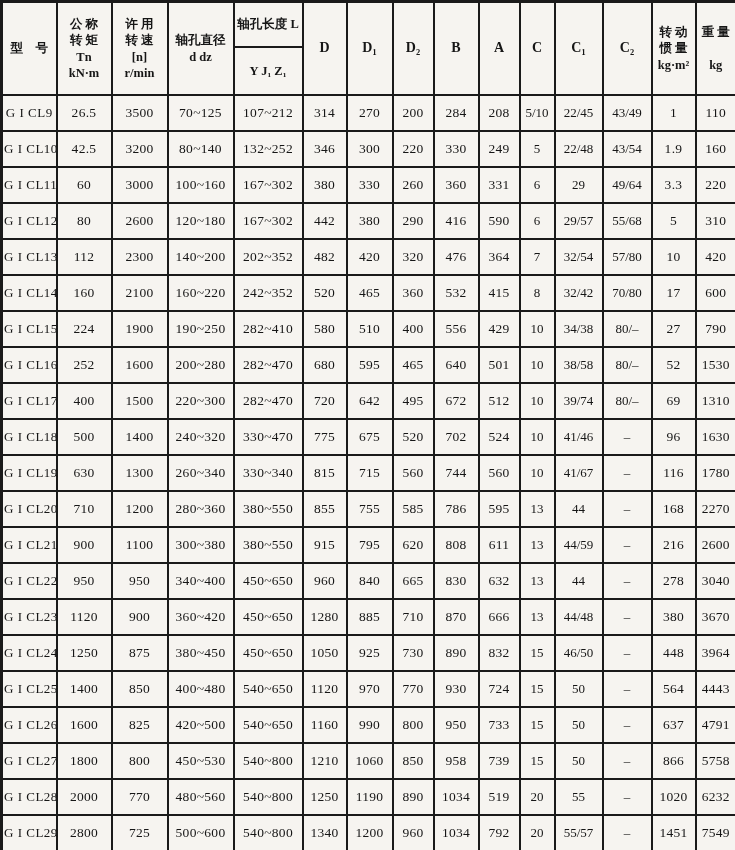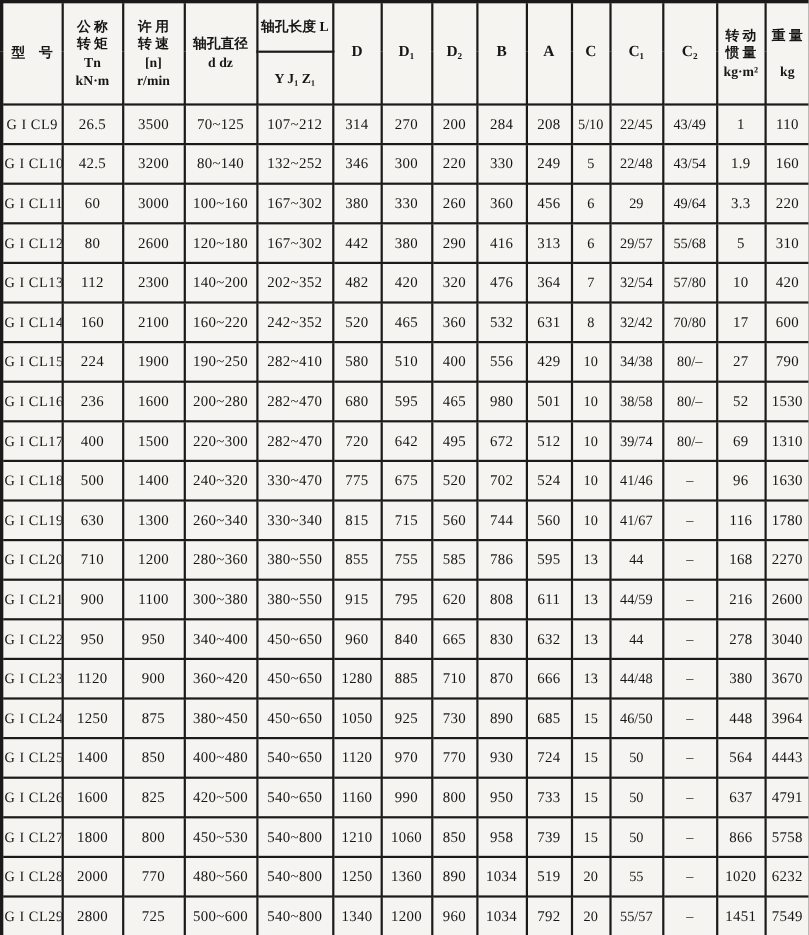--- a/index.html
+++ b/index.html
@@ -143,38 +143,38 @@
       <tr>
         <td class="model-cell">G I CL11</td>
         <td>60</td>
         <td>3000</td>
         <td>100~160</td>
         <td>167~302</td>
         <td>380</td>
         <td>330</td>
         <td>260</td>
         <td>360</td>
-        <td>456</td>
+        <td>331</td>
         <td class="slash-cell">6</td>
         <td class="slash-cell">29</td>
         <td class="slash-cell">49/64</td>
         <td>3.3</td>
         <td>220</td>
       </tr>
       <tr>
         <td class="model-cell">G I CL12</td>
         <td>80</td>
         <td>2600</td>
         <td>120~180</td>
         <td>167~302</td>
         <td>442</td>
         <td>380</td>
         <td>290</td>
         <td>416</td>
-        <td>313</td>
+        <td>590</td>
         <td class="slash-cell">6</td>
         <td class="slash-cell">29/57</td>
         <td class="slash-cell">55/68</td>
         <td>5</td>
         <td>310</td>
       </tr>
       <tr>
         <td class="model-cell">G I CL13</td>
         <td>112</td>
         <td>2300</td>
@@ -194,21 +194,21 @@
       <tr>
         <td class="model-cell">G I CL14</td>
         <td>160</td>
         <td>2100</td>
         <td>160~220</td>
         <td>242~352</td>
         <td>520</td>
         <td>465</td>
         <td>360</td>
         <td>532</td>
-        <td>631</td>
+        <td>415</td>
         <td class="slash-cell">8</td>
         <td class="slash-cell">32/42</td>
         <td class="slash-cell">70/80</td>
         <td>17</td>
         <td>600</td>
       </tr>
       <tr>
         <td class="model-cell">G I CL15</td>
         <td>224</td>
         <td>1900</td>
@@ -220,28 +220,28 @@
         <td>556</td>
         <td>429</td>
         <td class="slash-cell">10</td>
         <td class="slash-cell">34/38</td>
         <td class="slash-cell">80/–</td>
         <td>27</td>
         <td>790</td>
       </tr>
       <tr>
         <td class="model-cell">G I CL16</td>
-        <td>236</td>
+        <td>252</td>
         <td>1600</td>
         <td>200~280</td>
         <td>282~470</td>
         <td>680</td>
         <td>595</td>
         <td>465</td>
-        <td>980</td>
+        <td>640</td>
         <td>501</td>
         <td class="slash-cell">10</td>
         <td class="slash-cell">38/58</td>
         <td class="slash-cell">80/–</td>
         <td>52</td>
         <td>1530</td>
       </tr>
       <tr>
         <td class="model-cell">G I CL17</td>
         <td>400</td>
@@ -364,21 +364,21 @@
       <tr>
         <td class="model-cell">G I CL24</td>
         <td>1250</td>
         <td>875</td>
         <td>380~450</td>
         <td>450~650</td>
         <td>1050</td>
         <td>925</td>
         <td>730</td>
         <td>890</td>
-        <td>685</td>
+        <td>832</td>
         <td class="slash-cell">15</td>
         <td class="slash-cell">46/50</td>
         <td class="slash-cell">–</td>
         <td>448</td>
         <td>3964</td>
       </tr>
       <tr>
         <td class="model-cell">G I CL25</td>
         <td>1400</td>
         <td>850</td>
@@ -429,21 +429,21 @@
         <td>866</td>
         <td>5758</td>
       </tr>
       <tr>
         <td class="model-cell">G I CL28</td>
         <td>2000</td>
         <td>770</td>
         <td>480~560</td>
         <td>540~800</td>
         <td>1250</td>
-        <td>1360</td>
+        <td>1190</td>
         <td>890</td>
         <td>1034</td>
         <td>519</td>
         <td class="slash-cell">20</td>
         <td class="slash-cell">55</td>
         <td class="slash-cell">–</td>
         <td>1020</td>
         <td>6232</td>
       </tr>
       <tr>

